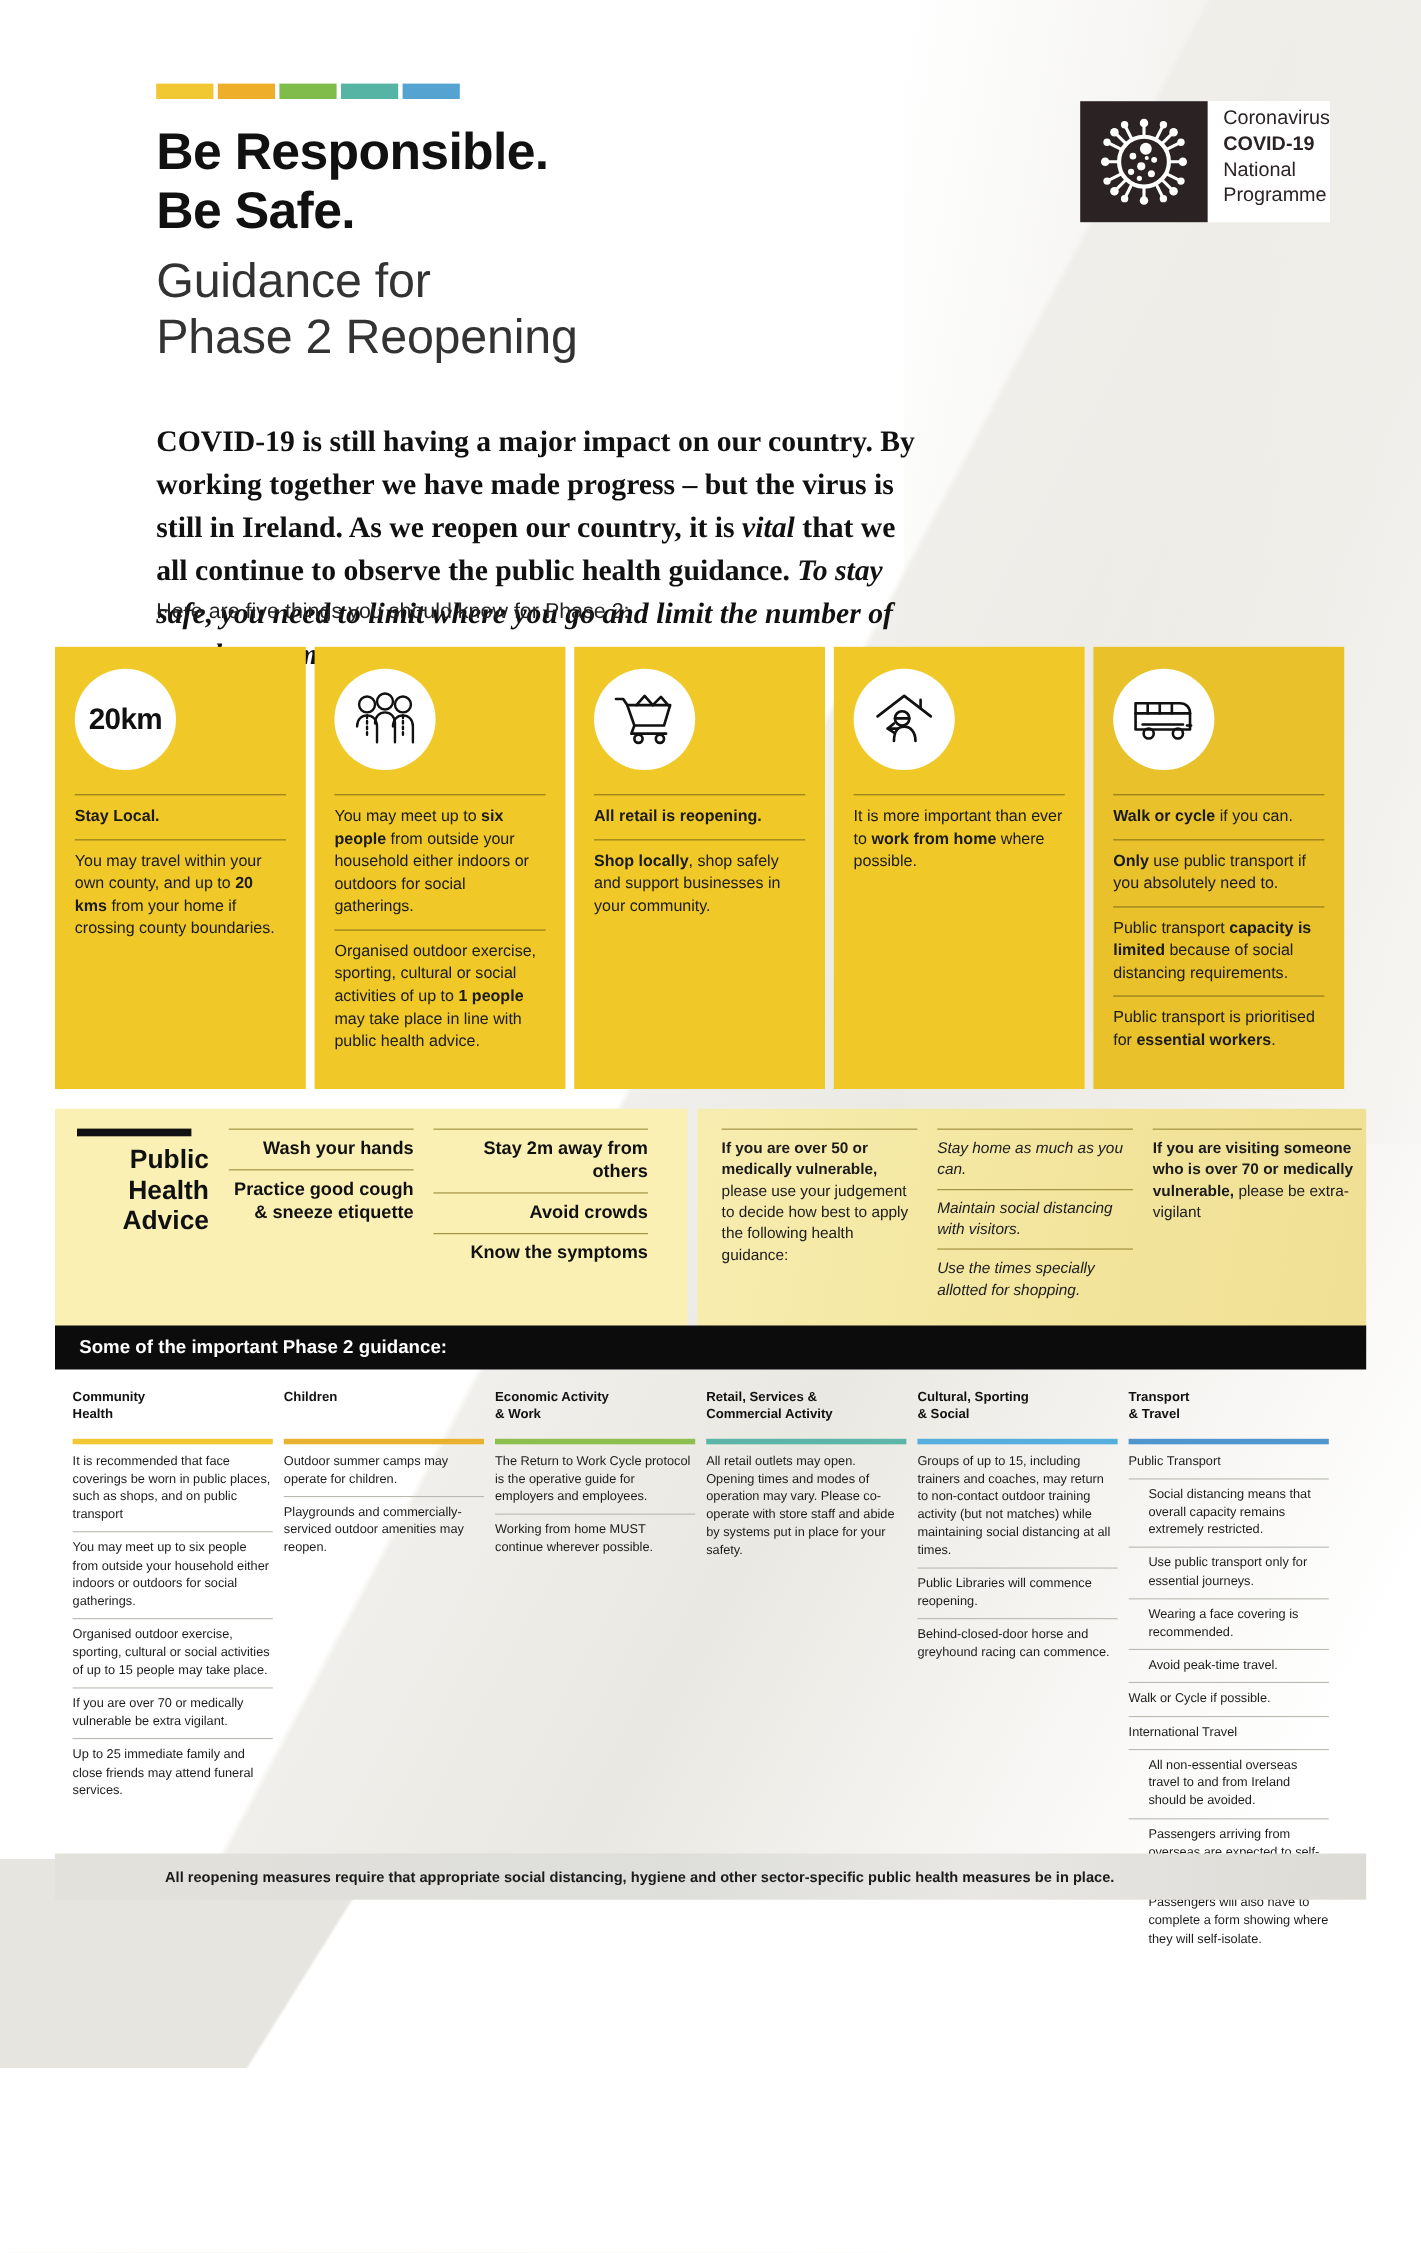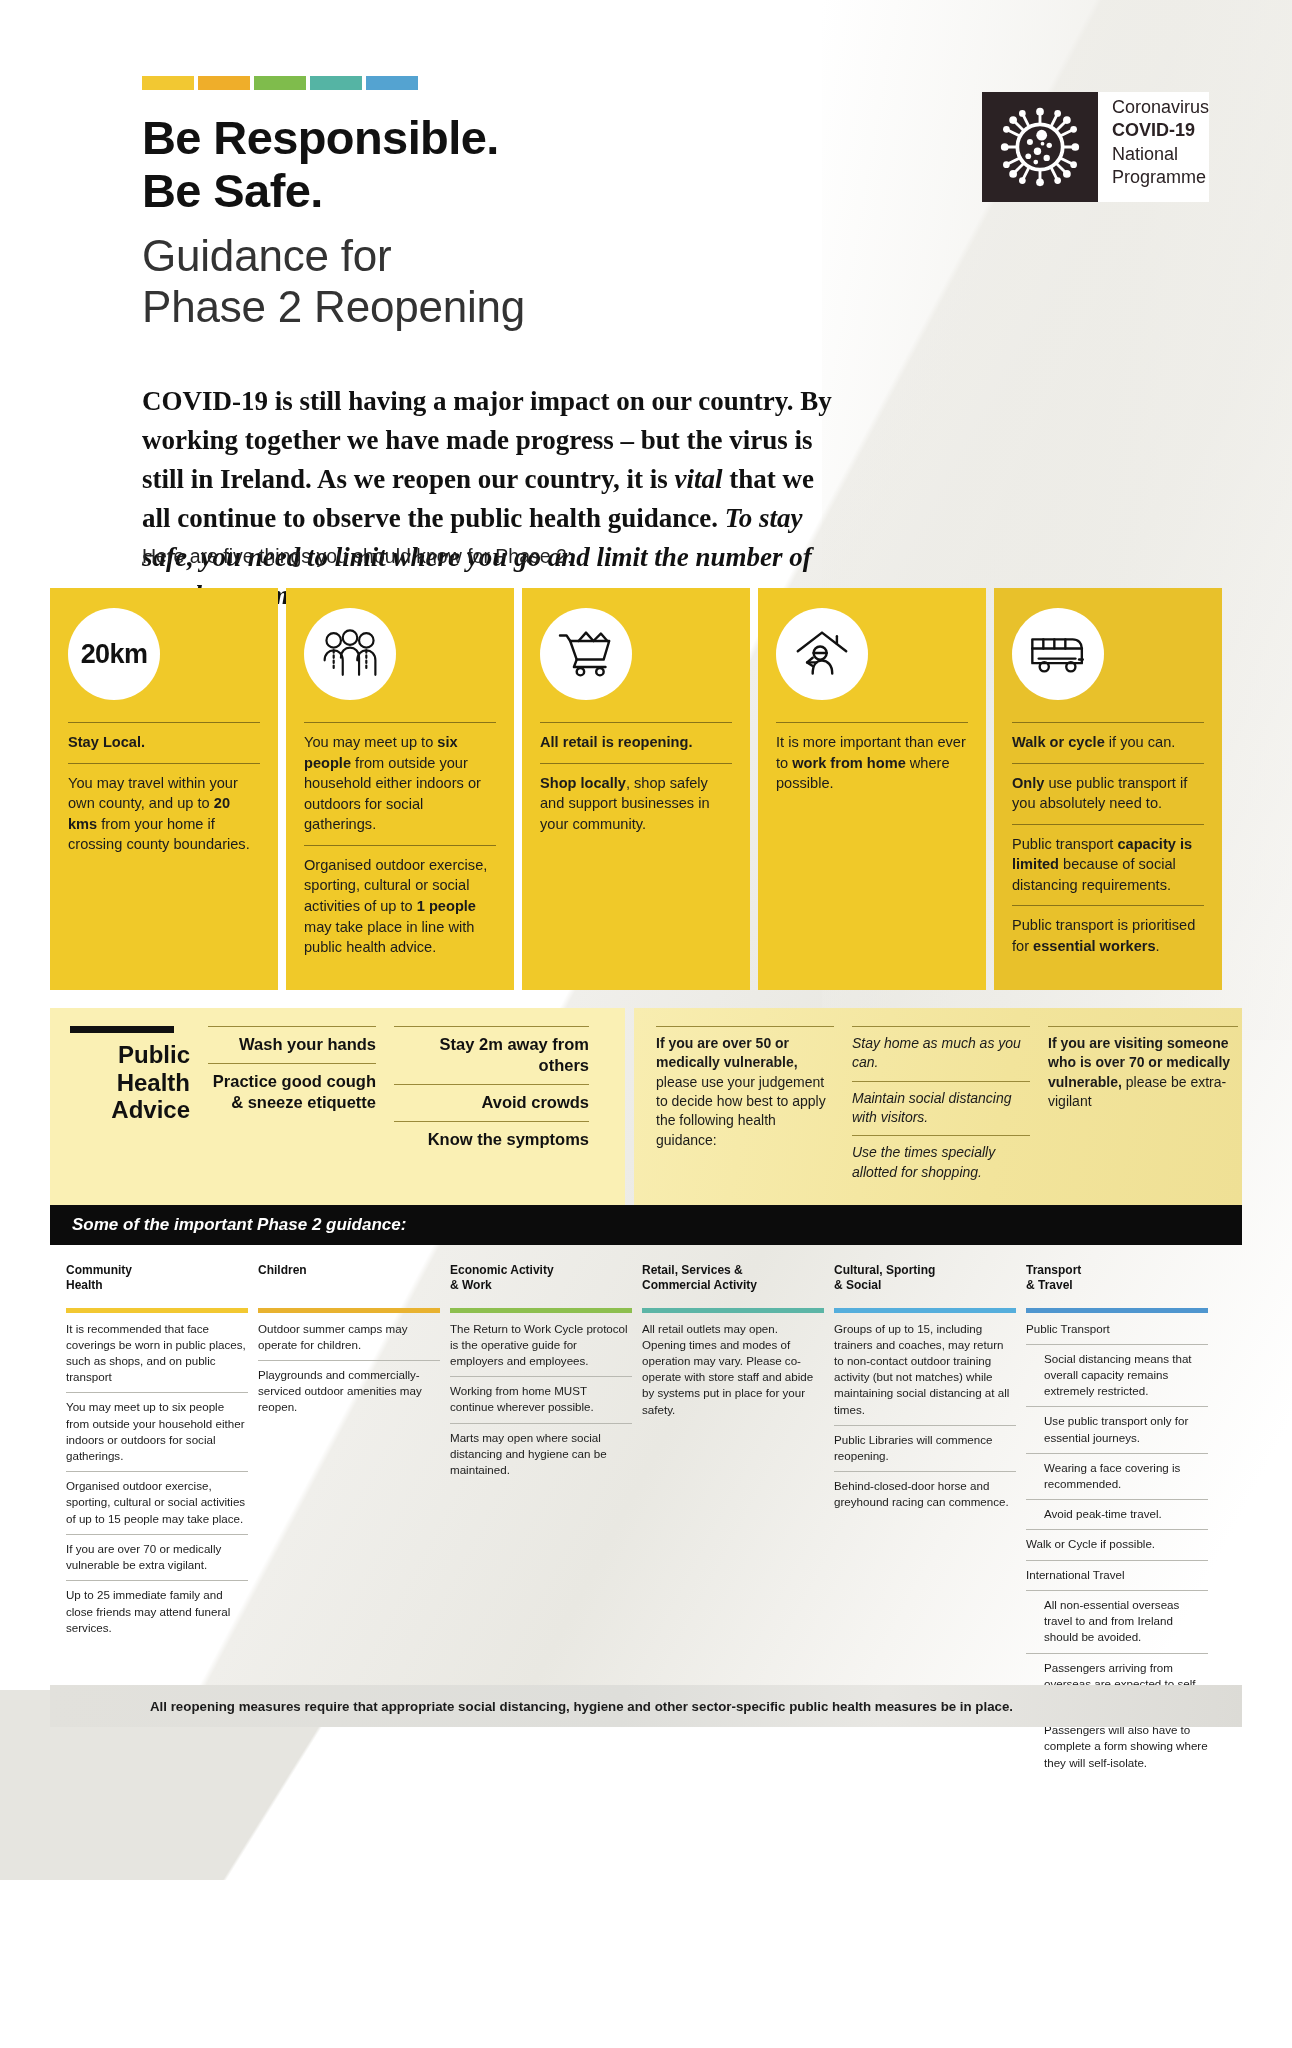--- a/index.html
+++ b/index.html
@@ -104,21 +104,21 @@
   .pha-r2 { width:178px; flex:none; }
   .pha-r3 { width:190px; flex:none; }
   .pha-small { border-top:1.3px solid #9a8a3a; padding:7px 0 8px 0; font-size:14px; line-height:1.38; color:#1b1b1b; }
   .pha-small b { font-weight:700; }
   .pha-small.i { font-style:italic; }
 
   
   .blackbar {
     position:absolute; left:50px; top:1205px; width:1192px; height:40px;
     background:#0c0c0c; display:flex; align-items:center; padding-left:22px;
-    color:#fff; font-size:17px; font-weight:700;font-style:italic;
+    color:#fff; font-size:17px; font-weight:700;
   }
 
   
   .guide { position:absolute; left:50px; top:1263px; width:1192px; display:flex; gap:10px; padding:0 16px; }
   .gcol { width:182px; }
   .gcol h4 { font-size:12px; font-weight:700; line-height:1.28; color:#111; min-height:40px; }
   .gcol .ul { height:4.5px; margin:5px 0 6px 0; }
   .gitem { border-top:1px solid #b9b9b2; padding:6px 0 7px 0; font-size:11.6px; line-height:1.40; color:#1b1b1b; }
   .gitem.first { border-top:none; padding-top:2px; }
   .gitem.sub { padding-left:18px; }
@@ -354,21 +354,20 @@
         <h4>Children</h4>
         <div class="ul" style="background: rgb(232, 178, 48);"></div>
         <div class="gitem first">Outdoor summer camps may operate for children.</div>
         <div class="gitem">Playgrounds and commercially-serviced outdoor amenities may reopen.</div>
       </div>
       <div class="gcol">
         <h4>Economic Activity<br>&amp; Work</h4>
         <div class="ul" style="background: rgb(141, 191, 79);"></div>
         <div class="gitem first">The Return to Work Cycle protocol is the operative guide for employers and employees.</div>
         <div class="gitem">Working from home MUST continue wherever possible.</div>
-        <div class="gitem">Marts may open where social distancing and hygiene can be maintained.</div>
       </div>
       <div class="gcol">
         <h4>Retail, Services &amp;<br>Commercial  Activity</h4>
         <div class="ul" style="background: rgb(92, 181, 166);"></div>
         <div class="gitem first">All retail outlets may open. Opening times and modes of operation may vary.  Please co-operate with store staff and abide by systems put in place for your safety.</div>
       </div>
       <div class="gcol">
         <h4>Cultural, Sporting<br>&amp; Social</h4>
         <div class="ul" style="background: rgb(85, 174, 220);"></div>
         <div class="gitem first">Groups of up to 15, including trainers and coaches, may return to non-contact outdoor training activity (but not matches) while maintaining social distancing at all times.</div>

